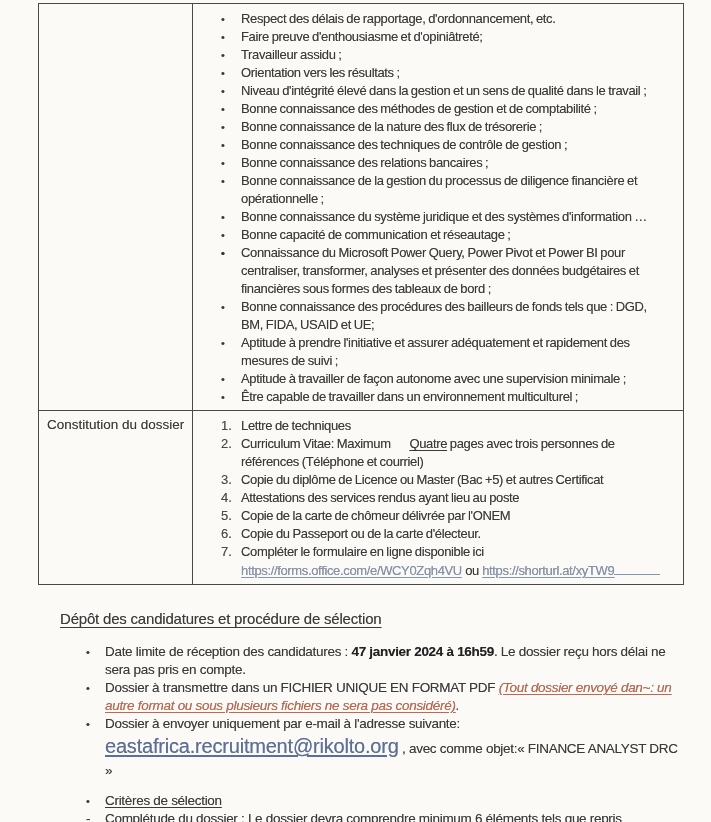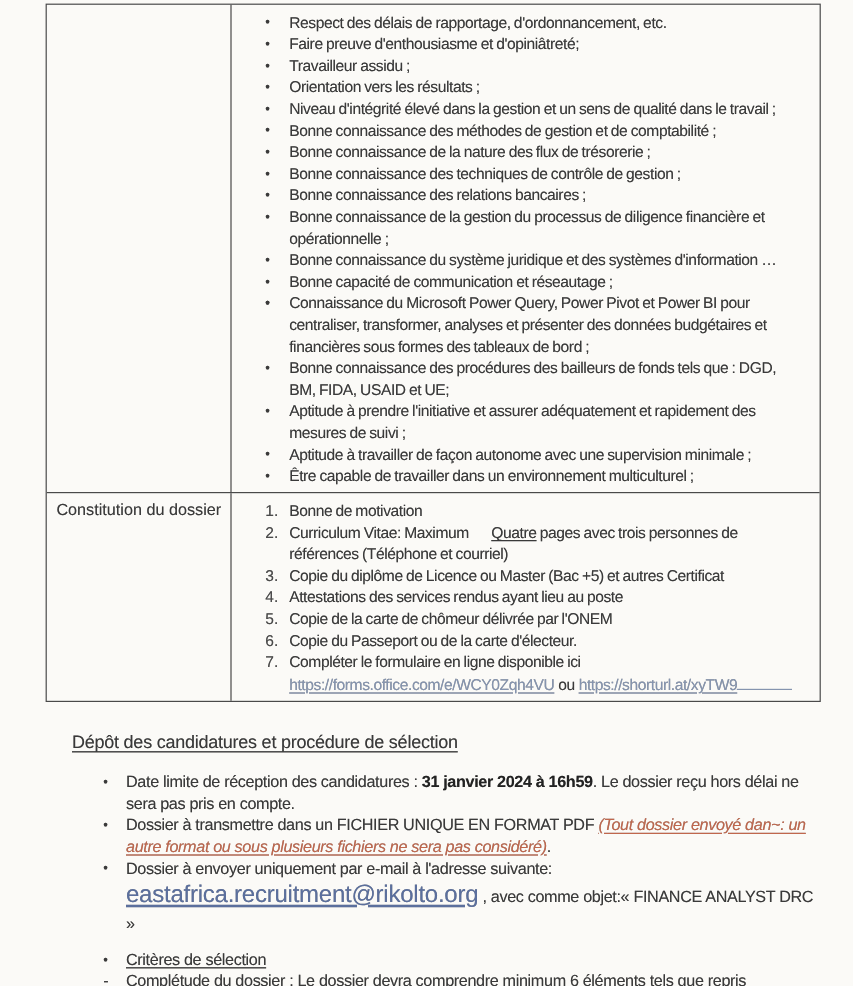--- a/index.html
+++ b/index.html
@@ -105,40 +105,40 @@
           <li><span class="marker bullet-glyph">•</span><span>Aptitude à travailler de façon autonome avec une supervision minimale ;</span></li>
           <li><span class="marker bullet-glyph">•</span><span>Être capable de travailler dans un environnement multiculturel ;</span></li>
         </ul>
       </div>
     </div>
 
     <div class="t-row">
       <div class="cell-left">Constitution  du dossier</div>
       <div class="cell-right">
         <ol class="plain">
-          <li><span class="marker num-glyph">1.</span><span>Bonne de motivation</span></li>
+          <li><span class="marker num-glyph">1.</span><span>Lettre de techniques</span></li>
           <li><span class="marker num-glyph">2.</span><span>Curriculum Vitae:  Maximum </span><span class="u">Quatre</span><span> pages avec trois personnes de références (Téléphone et courriel)</span></li>
           <li><span class="marker num-glyph">3.</span><span>Copie du diplôme de Licence ou Master (Bac +5) et autres Certificat</span></li>
           <li><span class="marker num-glyph">4.</span><span>Attestations des services rendus ayant lieu au poste</span></li>
           <li><span class="marker num-glyph">5.</span><span>Copie de la carte de chômeur délivrée par l'ONEM</span></li>
           <li><span class="marker num-glyph">6.</span><span>Copie du Passeport ou de la carte d'électeur.</span></li>
           <li><span class="marker num-glyph">7.</span><span>Compléter le formulaire en ligne disponible  ici</span></li>
         </ol>
         <div class="link-line">
           <a>https://forms.office.com/e/WCY0Zqh4VU</a><span> ou </span><a>https://shorturl.at/xyTW9</a><span class="blank-underline"></span>
         </div>
       </div>
     </div>
   </div>
 
   <div class="section-heading">Dépôt des candidatures et procédure de sélection</div>
 
   <ul class="deposit">
     <li>
-      <span class="marker bullet-glyph">•</span><span>Date limite de réception des candidatures : </span><span class="bold">31 janvier 2024 à 16h59</span><span>. Le dossier reçu hors délai ne sera pas pris en compte.</span>
+      <span class="marker bullet-glyph">•</span><span>Date limite de réception des candidatures : </span><span class="bold">47 janvier 2024 à 16h59</span><span>. Le dossier reçu hors délai ne sera pas pris en compte.</span>
     </li>
     <li>
       <span class="marker bullet-glyph">•</span><span>Dossier à transmettre dans un FICHIER UNIQUE EN FORMAT PDF </span><span class="red-italic">(Tout dossier envoyé dan~: un autre format ou sous plusieurs fichiers ne sera pas considéré)</span><span>.</span>
     </li>
     <li>
       <span class="marker bullet-glyph">•</span><span>Dossier à envoyer uniquement  par e-mail à l'adresse suivante:</span>
       <div class="email-line">
         <a class="email-link">eastafrica.recruitment@rikolto.org</a><span> , avec comme objet:«   FINANCE ANALYST DRC »</span>
       </div>
     </li>

